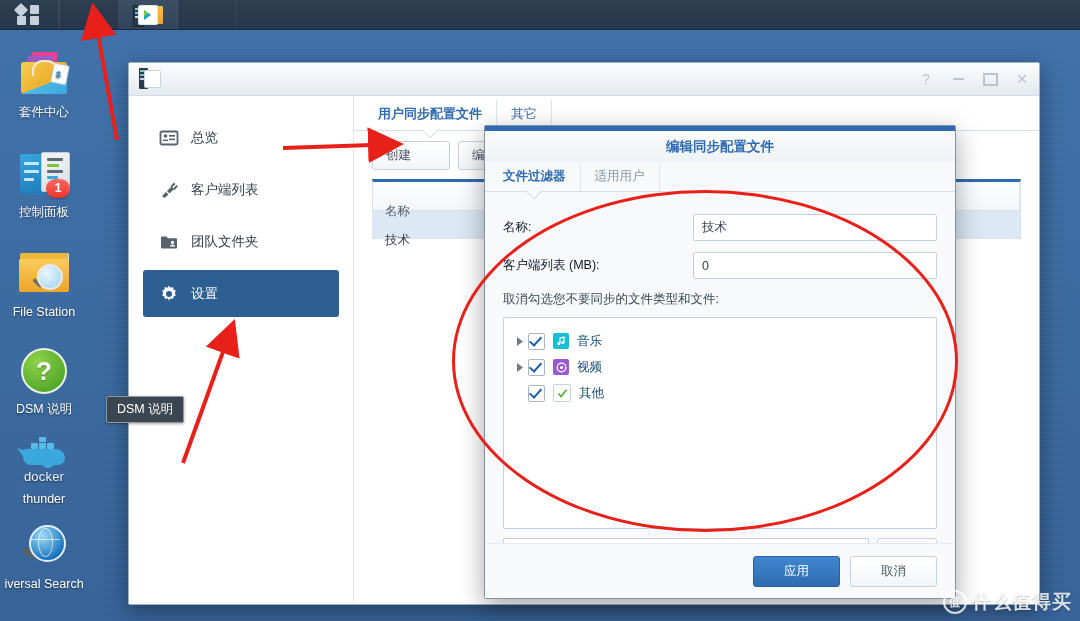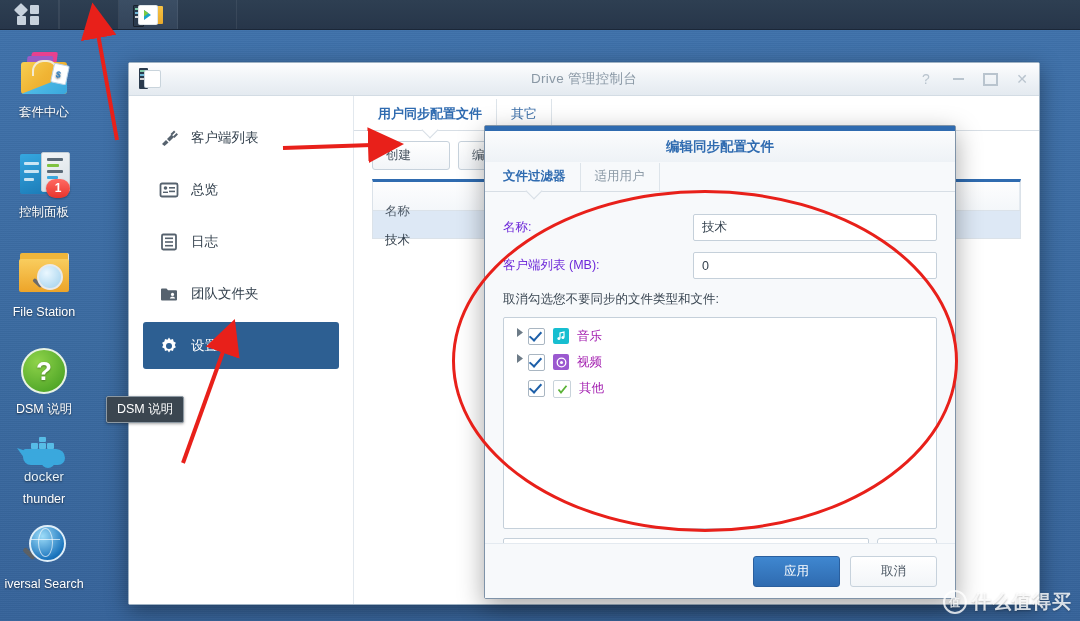--- a/index.html
+++ b/index.html
@@ -161,30 +161,30 @@
             font-size:13.5px;color:#2f6bb0;font-weight:bold;background:linear-gradient(180deg,#fbfcfd,#eef2f6);}
   #dlgtabs{display:flex;align-items:flex-end;height:29px;padding-left:4px;border-bottom:1px solid #d7dee5;background:#f7f9fb;position:relative;}
   .dtab{padding:5px 14px 6px;font-size:12.5px;color:#8a98a5;border-right:1px solid #dde4ea;position:relative;cursor:default;}
   .dtab.active{color:#2f6bb0;font-weight:bold;}
   .dtab.active:after{
     content:"";position:absolute;left:50%;bottom:-6px;margin-left:-6px;width:11px;height:11px;
     background:#f7f9fb;border-left:1px solid #d7dee5;border-bottom:1px solid #d7dee5;transform:rotate(-45deg);
   }
   #dlgbody{padding:22px 18px 0;}
   .frow{display:flex;align-items:center;margin-bottom:11px;}
-  .flabel{font-size:12.5px;color:#6d28d9;width:190px;flex:0 0 190px;}
+  .flabel{font-size:12.5px;color:#0f172a;width:190px;flex:0 0 190px;}
   .finput{
     flex:1;height:25px;border:1px solid #c5d0da;background:#fff;border-radius:2px;
     font-size:12.5px;color:#33404d;padding:0 8px;display:flex;align-items:center;
   }
   .hint{font-size:12.5px;color:#3b4753;margin:12px 0 9px;}
   #treebox{
     height:200px;border:1px solid #c5d0da;background:#fff;border-radius:2px;padding:10px 0 0 8px;overflow:hidden;
   }
-  .trow{display:flex;align-items:flex-start;height:26px;font-size:12.5px;color:#a21caf;}
+  .trow{display:flex;align-items:center;height:26px;font-size:12.5px;color:#0c4a6e;}
   .twist{width:16px;flex:0 0 16px;display:flex;align-items:center;justify-content:center;}
   .twist svg{display:block;}
   .tchk{
     width:15px;height:15px;flex:0 0 15px;border:1px solid #a9b6c2;background:#fff;border-radius:2px;
     margin-right:8px;position:relative;
   }
   .tchk:after{
     content:"";position:absolute;left:3px;top:0px;width:5px;height:10px;
     border:solid #1d5fa8;border-width:0 2.6px 2.6px 0;transform:rotate(42deg);
   }
@@ -334,69 +334,57 @@
 
   <div id="titlebar">
     <div class="appicon">
       <span class="ai-bk">
           <i></i>
           <i></i>
           <i></i>
         </span>
       <span class="ai-wht"></span>
     </div>
-    <div id="wintitle">Drive 管理控制台</div>
     <div id="wctrls">
       <div class="wbtn">?</div>
       <div class="wbtn">
           <span class="min"></span>
         </div>
       <div class="wbtn">
           <span class="max"></span>
         </div>
       <div class="wbtn">✕</div>
     </div>
   </div>
 
   <div id="winbody">
 
     <div id="nav">
       <div class="navitem">
         <span class="navico">
           <svg width="20" height="20" viewBox="0 0 20 20">
-              <path d="M3 16 L7 12 L9.5 14.5 L5.5 18 Z" fill="currentColor"></path>
-              <path d="M8 11 L12.5 6.5 L15 9 L10.5 13.5 Z" fill="currentColor"></path>
-              <rect x="13" y="2.5" width="2" height="5" transform="rotate(45 14 5)" fill="currentColor"></rect>
-              <rect x="15.5" y="5" width="2" height="5" transform="rotate(45 16.5 7.5)" fill="currentColor"></rect>
-            </svg>
-        </span>
-        <span>客户端列表</span>
-      </div>
-      <div class="navitem">
-        <span class="navico">
-          <svg width="20" height="20" viewBox="0 0 20 20">
               <rect x="1.5" y="3.5" width="17" height="13" rx="1.5" fill="none" stroke="currentColor" stroke-width="1.8"></rect>
               <circle cx="6.5" cy="8" r="1.8" fill="currentColor"></circle>
               <rect x="10" y="7" width="6" height="1.6" fill="currentColor"></rect>
               <rect x="10" y="10.6" width="6" height="1.6" fill="currentColor"></rect>
               <rect x="4" y="11.6" width="5" height="1.4" fill="currentColor"></rect>
             </svg>
         </span>
         <span>总览</span>
       </div>
       <div class="navitem">
         <span class="navico">
           <svg width="20" height="20" viewBox="0 0 20 20">
-              <rect x="3" y="2.5" width="14" height="15" rx="1.2" fill="none" stroke="currentColor" stroke-width="1.8"></rect>
-              <rect x="6" y="5.5" width="8" height="1.6" fill="currentColor"></rect>
-              <rect x="6" y="9.2" width="8" height="1.6" fill="currentColor"></rect>
-              <rect x="6" y="12.9" width="8" height="1.6" fill="currentColor"></rect>
-            </svg>
-        </span>
-        <span>日志</span>
+              <path d="M3 16 L7 12 L9.5 14.5 L5.5 18 Z" fill="currentColor"></path>
+              <path d="M8 11 L12.5 6.5 L15 9 L10.5 13.5 Z" fill="currentColor"></path>
+              <rect x="13" y="2.5" width="2" height="5" transform="rotate(45 14 5)" fill="currentColor"></rect>
+              <rect x="15.5" y="5" width="2" height="5" transform="rotate(45 16.5 7.5)" fill="currentColor"></rect>
+            </svg>
+        </span>
+        <span>客户端列表</span>
       </div>
       <div class="navitem">
         <span class="navico">
           <svg width="20" height="20" viewBox="0 0 20 20">
               <path d="M2 5.5 A1 1 0 0 1 3 4.5 H7.5 L9 6.2 H17 A1 1 0 0 1 18 7.2 V15.5 A1 1 0 0 1 17 16.5 H3 A1 1 0 0 1 2 15.5 Z" fill="currentColor"></path>
               <circle cx="13.5" cy="10.4" r="1.6" fill="#fff"></circle>
               <path d="M10.8 14.6 a2.8 2.8 0 0 1 5.4 0 Z" fill="#fff"></path>
             </svg>
         </span>
         <span>团队文件夹</span>

